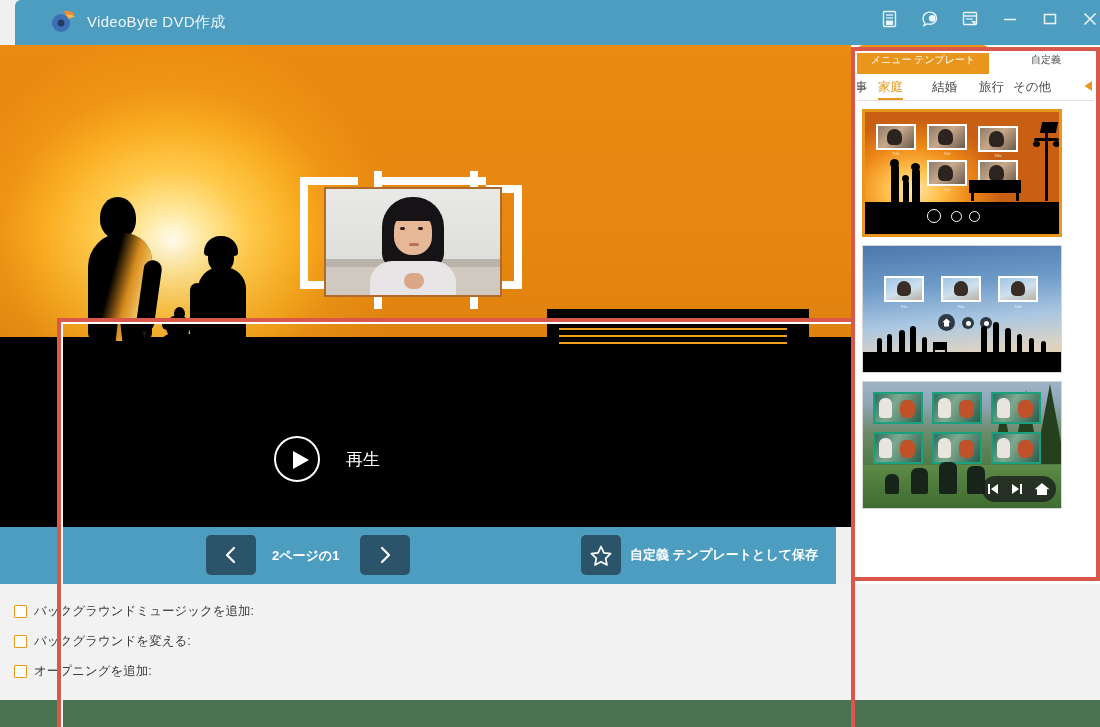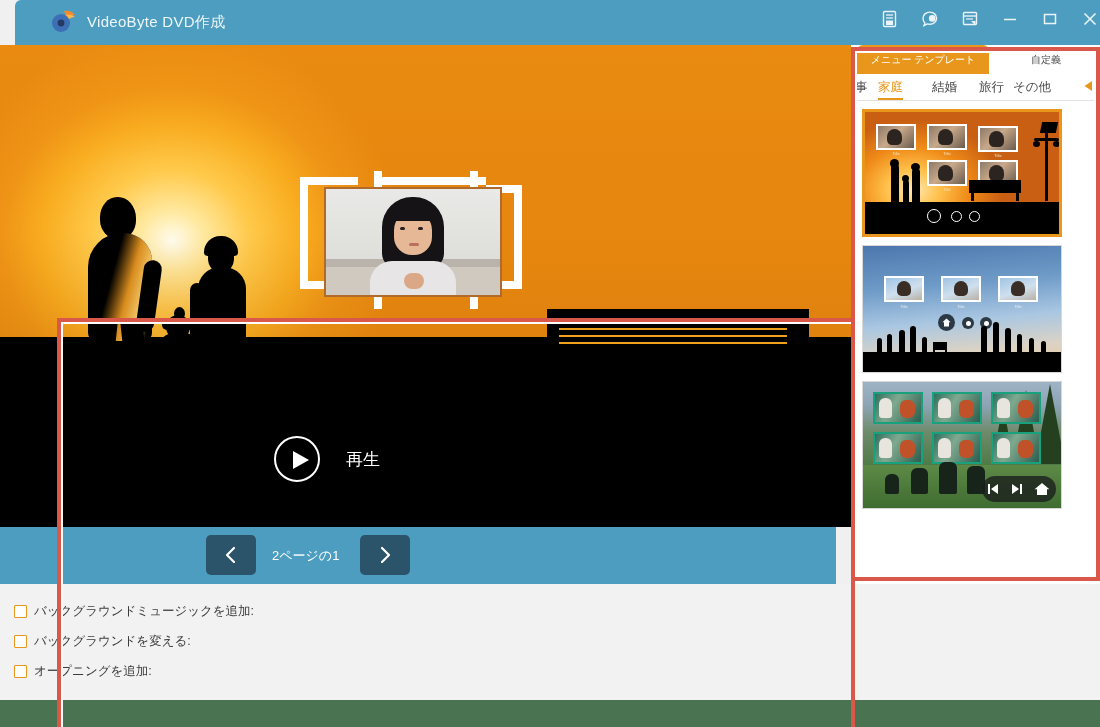--- a/index.html
+++ b/index.html
@@ -123,21 +123,21 @@
     border-left:16px solid #fff;border-top:9px solid transparent;border-bottom:9px solid transparent;
   }
   .playlabel{position:absolute;left:346px;top:403px;color:#fff;font-size:17px;}
   .scenebtn{
     position:absolute;left:460px;top:396px;width:132px;height:38px;
     border:2px solid #fff;border-radius:19px;box-sizing:border-box;
     color:#fff;font-size:15px;display:flex;align-items:center;justify-content:center;cursor:pointer;
   }
   
   .pager{
-    position:absolute;left:0;top:527px;width:836px;height:57px;background:#4c9dc0;
+    position:absolute;left:0;top:527px;width:836px;height:57px;background:#4c9dc0;font-weight:bold;
   }
   .navbtn{
     position:absolute;top:8px;width:50px;height:40px;border-radius:5px;background:#2b5369;
     display:flex;align-items:center;justify-content:center;cursor:pointer;
   }
   .navbtn svg{display:block;}
   .pagetext{position:absolute;left:272px;top:20px;color:#fff;font-size:13px;}
   .savetpl{position:absolute;right:18px;top:8px;display:flex;align-items:center;gap:9px;cursor:pointer;}
   .starbtn{width:40px;height:40px;border-radius:5px;background:#2b5369;display:flex;align-items:center;justify-content:center;}
   .savetpl span{color:#fff;font-size:13px;}
@@ -342,20 +342,28 @@
       <svg width="14" height="20" viewBox="0 0 14 20">
           <polyline points="10,3 3,10 10,17" fill="none" stroke="#fff" stroke-width="2.2" stroke-linecap="round" stroke-linejoin="round"></polyline>
         </svg>
     </div>
     <div class="pagetext">2ページの1</div>
     <div class="navbtn" style="left:360px;">
       <svg width="14" height="20" viewBox="0 0 14 20">
           <polyline points="4,3 11,10 4,17" fill="none" stroke="#fff" stroke-width="2.2" stroke-linecap="round" stroke-linejoin="round"></polyline>
         </svg>
     </div>
+    <div class="savetpl">
+      <span class="starbtn">
+        <svg width="24" height="23" viewBox="0 0 24 23">
+            <polygon points="12,2.5 14.9,8.8 21.6,9.6 16.7,14.3 18,21 12,17.7 6,21 7.3,14.3 2.4,9.6 9.1,8.8" fill="none" stroke="#fff" stroke-width="1.7" stroke-linejoin="round"></polygon>
+          </svg>
+      </span>
+      <span>自定義 テンプレートとして保存</span>
+    </div>
   </div>
 
   <div class="rpanel">
     <div class="rtabs">
       <div class="rtab active">メニュー テンプレート</div>
       <div class="rtab inactive">自定義</div>
     </div>
     <div class="subtabs">
       <div class="stab" style="left:4px;">事</div>
       <div class="stab active" style="left:27px;">家庭</div>

